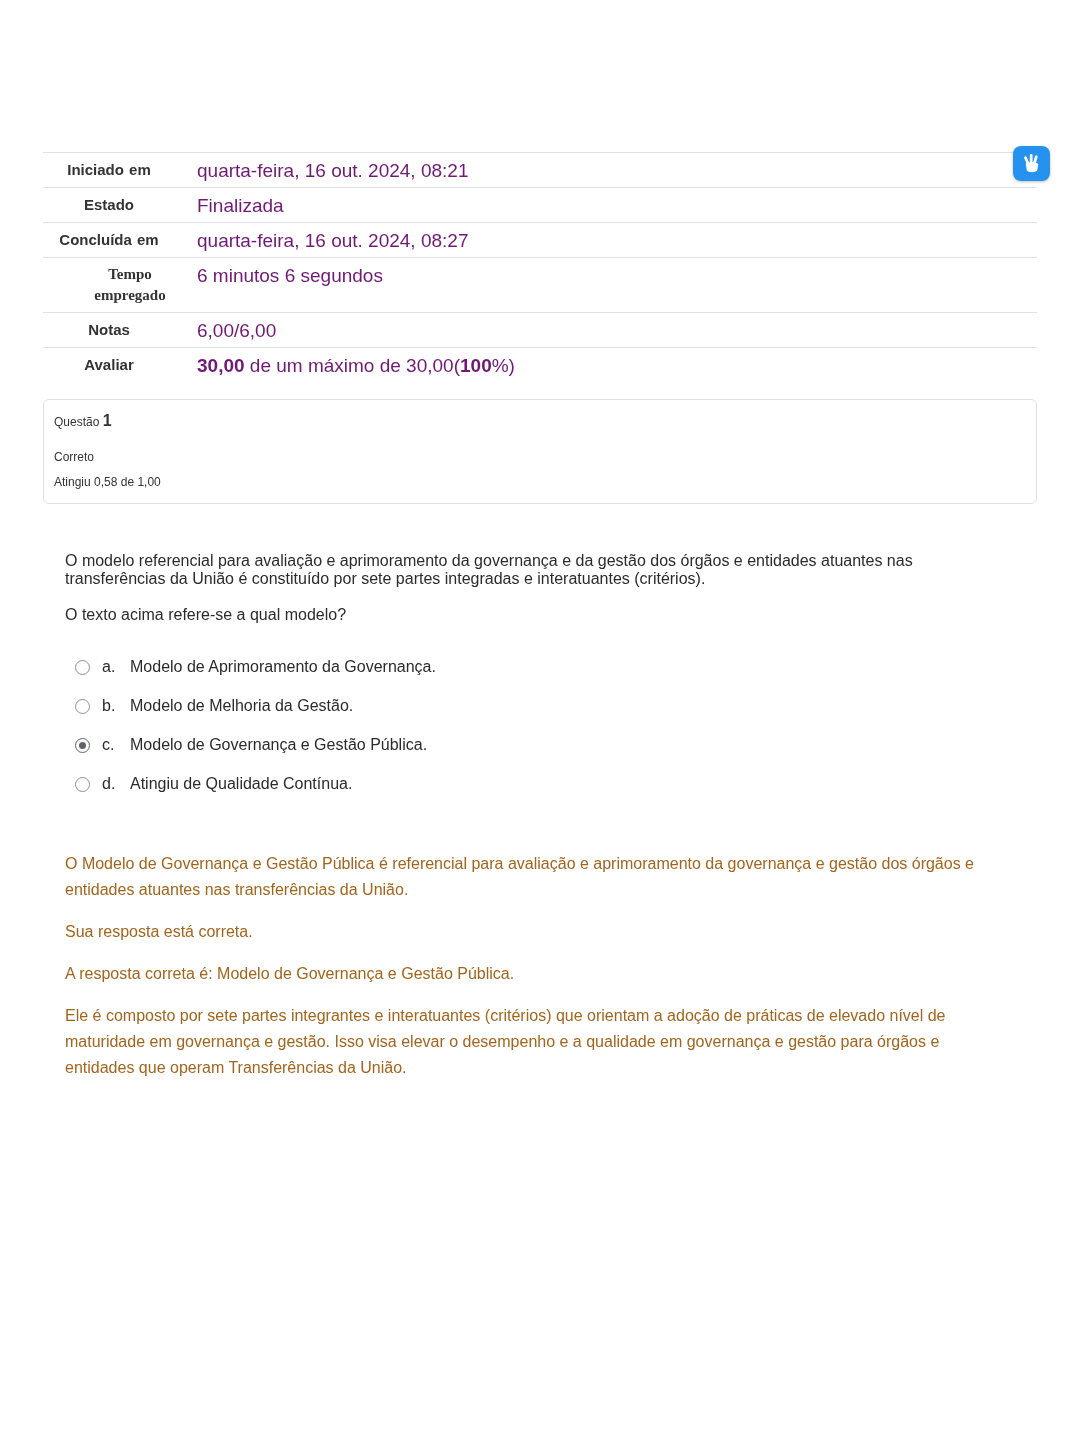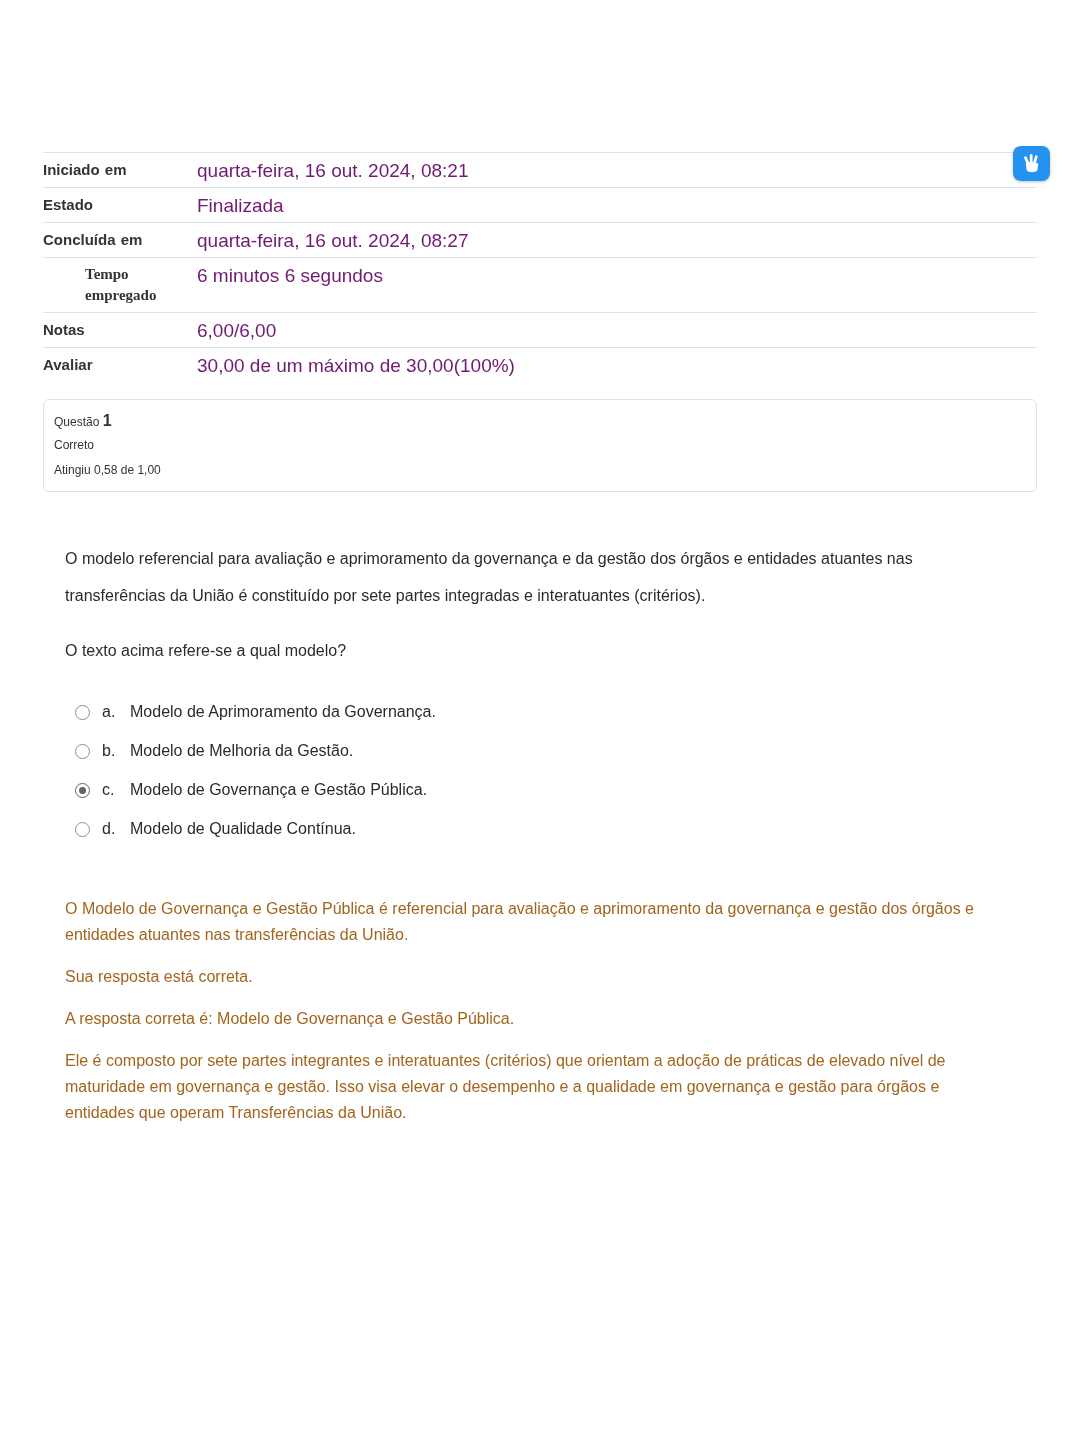--- a/index.html
+++ b/index.html
@@ -11,53 +11,53 @@
     position: relative;
     overflow: hidden;
   }
   .page { padding: 152px 43px 0 43px; position: relative; }
 
   
   .summary-table { width: 100%; }
   .srow { display: flex; border-top: 1px solid #dee2e6; padding: 6px 0; }
   .slabel {
     width: 132px; flex: 0 0 132px; margin-right: 22px;
-    text-align: left; font-weight: bold;
+    text-align: center; font-weight: bold;
     font-size: 15px; line-height: 21px; color: #333;
     word-spacing: 1px;
   }
   .slabel-narrow { width: 90px; flex: 0 0 90px; margin-left: 42px; font-family: Liberation Serif, serif; }
   .svalue { font-size: 19px; line-height: 21px; color: #701a75; padding-top: 1px; }
-  .svalue b { font-weight: normal; margin-top: 40px; }
+  .svalue b { font-weight: bold; margin-top: 40px; }
 
   
   .vlibras-btn {
     position: absolute; top: 146px; right: 30px;
     width: 37px; height: 35px; border-radius: 8px;
     background: #2592ef;
     display: flex; align-items: center; justify-content: center;
     cursor: pointer; border: none;
     box-shadow: 0 1px 3px rgba(0,0,0,.25);
   }
 
   
   .qinfo {
     border: 1px solid #dee2e6; border-radius: 6px;
     margin-top: 17px; padding: 12px 10px 14px 10px;
     min-height: 92px;
   }
   .qnum { font-size: 12px; color: #333; }
   .qnum b { font-size: 16px; font-weight: bold; }
-  .qstate { font-size: 12px; color: #333; margin-top: 8px; }
+  .qstate { font-size: 12px; color: #333; margin-top: 20px; }
   .qgrade { font-size: 12px; color: #333; margin-top: 11px; }
 
   
   .qcontent { padding: 48px 22px 0 22px; }
   .qtext p {
-    font-size: 16px; line-height: 37px; color: #2b2b2b;
+    font-size: 16px; line-height: 18px; color: #2b2b2b;
     max-width: 945px; margin-bottom: 18px;
   }
   .qtext p:last-child { margin-bottom: 0; }
 
   .answers { margin-top: 34px; padding-left: 10px; }
   .option { display: flex; align-items: center; margin-bottom: 21px; }
   .radio {
     width: 15px; height: 15px; flex: 0 0 15px;
     border: 1px solid #8f8f8f; border-radius: 50%;
     margin-right: 12px; position: relative; background: #fff;
@@ -161,21 +161,21 @@
 
       <div class="option">
         <span class="radio checked"></span>
         <span class="opt-letter">c.</span>
         <span class="opt-text">Modelo de Governança e Gestão Pública.</span>
       </div>
 
       <div class="option">
         <span class="radio"></span>
         <span class="opt-letter">d.</span>
-        <span class="opt-text">Modelo de Qualidade Contínua.</span>
+        <span class="opt-text">Atingiu de Qualidade Contínua.</span>
       </div>
 
     </div>
 
     <div class="feedback">
       <p>O Modelo de Governança e Gestão Pública é referencial para avaliação e aprimoramento da governança e gestão dos órgãos e entidades atuantes nas transferências da União.</p>
       <p>Sua resposta está correta.</p>
       <p>A resposta correta é: Modelo de Governança e Gestão Pública.</p>
       <p>Ele é composto por sete partes integrantes e interatuantes (critérios) que orientam a adoção de práticas de elevado nível de maturidade em governança e gestão. Isso visa elevar o desempenho e a qualidade em governança e gestão para órgãos e entidades que operam Transferências da União.</p>
     </div>

